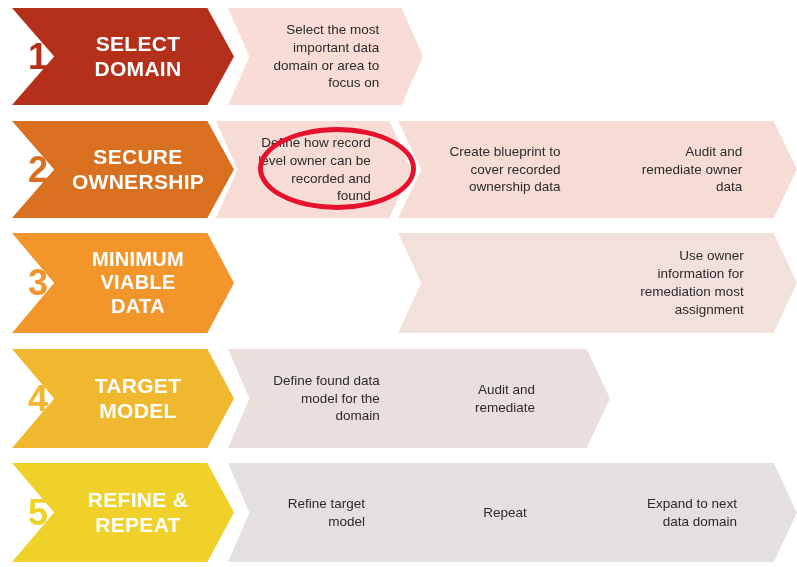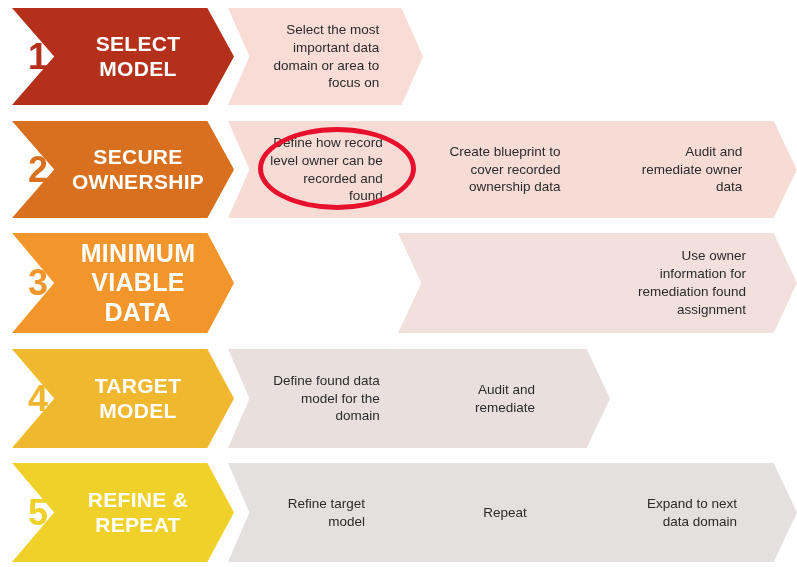--- a/index.html
+++ b/index.html
@@ -114,38 +114,38 @@
 </style>
 </head>
 <body>
 
 <div id="diagram">
     <div class="row" style="top: 8px; height: 97px;">
       <div class="stage">
         <div class="stage-shape" style="background: rgb(181, 48, 26);"></div>
         <div class="stage-num" style="color: rgb(181, 48, 26);">1</div>
         <div class="stage-title">SELECT
-MODEL</div>
+DOMAIN</div>
       </div>
       <div class="desc" style="left: 228px; width: 195px;">
         <div class="desc-shape first" style="background: rgb(248, 220, 213);"></div>
         <div class="desc-text">Select the most
 important data
 domain or area to
 focus on</div>
       </div>
     </div>
     <div class="row" style="top: 121px; height: 97px;">
       <div class="stage">
         <div class="stage-shape" style="background: rgb(217, 112, 31);"></div>
         <div class="stage-num" style="color: rgb(217, 112, 31);">2</div>
         <div class="stage-title">SECURE
 OWNERSHIP</div>
       </div>
-      <div class="desc" style="left: 228px; width: 195px;">
+      <div class="desc" style="left: 216px; width: 195px;">
         <div class="desc-shape first" style="background: rgb(247, 220, 214);"></div>
         <div class="desc-text">Define how record
 level owner can be
 recorded and
 found</div>
       </div>
       <div class="desc" style="left: 398px; width: 212px;">
         <div class="desc-shape" style="background: rgb(247, 220, 214);"></div>
         <div class="desc-text">Create blueprint to
 cover recorded
@@ -155,32 +155,32 @@
         <div class="desc-shape" style="background: rgb(247, 220, 214);"></div>
         <div class="desc-text">Audit and
 remediate owner
 data</div>
       </div>
     </div>
     <div class="row" style="top: 233px; height: 100px;">
       <div class="stage">
         <div class="stage-shape" style="background: rgb(242, 149, 43);"></div>
         <div class="stage-num" style="color: rgb(242, 149, 43);">3</div>
-        <div class="stage-title" style="font-size: 25px; text-align: center;">MINIMUM
+        <div class="stage-title" style="font-size: 20px; text-align: center;">MINIMUM
 VIABLE
 DATA</div>
       </div>
       <div class="desc" style="left: 398px; width: 212px;">
         <div class="desc-shape" style="background: rgb(242, 224, 220);"></div>
       </div>
       <div class="desc" style="left: 585px; width: 212px;">
         <div class="desc-shape" style="background: rgb(242, 224, 220);"></div>
         <div class="desc-text">Use owner
 information for
-remediation found
+remediation most
 assignment</div>
       </div>
     </div>
     <div class="row" style="top: 349px; height: 99px;">
       <div class="stage">
         <div class="stage-shape" style="background: rgb(239, 184, 46);"></div>
         <div class="stage-num" style="color: rgb(239, 184, 46);">4</div>
         <div class="stage-title">TARGET
 MODEL</div>
       </div>

